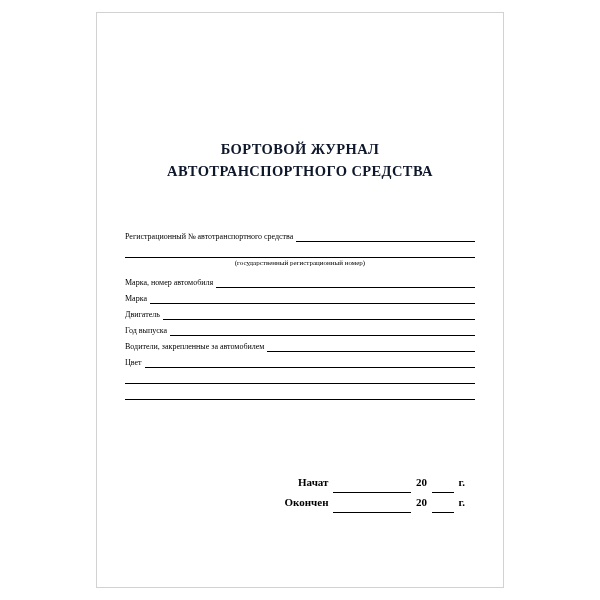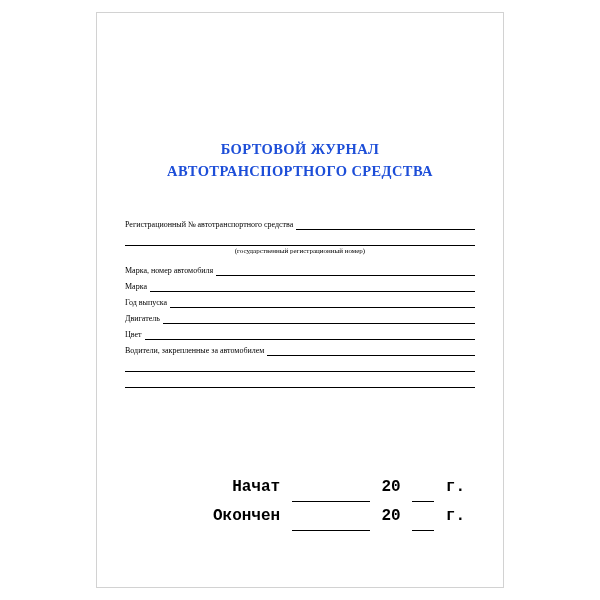--- a/index.html
+++ b/index.html
@@ -40,26 +40,26 @@
   }
   .title-block {
     margin-top: 125px;
     text-align: center;
   }
   .title-line {
     font-family: "Liberation Serif", serif;
     font-weight: bold;
     font-size: 14.5px;
     letter-spacing: 0.4px;
-    color: #1d4ed8;
+    color: #0f172a;
     line-height: 1.55;
     text-align: center;
   }
   .form-block {
-    margin-top: 32px;
+    margin-top: 44px;
   }
   .frow {
     display: flex;
     align-items: flex-end;
     font-size: 8px;
     color: #000;
     margin-bottom: 1px;
     height: 15px;
   }
   .flabel {
@@ -96,25 +96,24 @@
   .footer-block {
     position: absolute;
     left: 28px;
     right: 28px;
     top: 460px;
     text-align: right;
     padding-right: 10px;
   }
   .frow-foot {
     font-weight: bold;
-    font-size: 16px;
+    font-size: 11px;
     color: #000;
     line-height: 1.8;
     white-space: nowrap;
-    font-family: Liberation Mono, monospace;
   }
   .u-line {
     display: inline-block;
     border-bottom: 1px solid #000;
     width: 78px;
     height: 11px;
     margin: 0 2px;
     vertical-align: bottom;
   }
   .u-line-sm {
@@ -155,36 +154,36 @@
           <span class="flabel">Марка, номер автомобиля</span>
           <span class="fline"></span>
         </div>
 
         <div class="frow">
           <span class="flabel">Марка</span>
           <span class="fline"></span>
         </div>
 
         <div class="frow">
+          <span class="flabel">Двигатель</span>
+          <span class="fline"></span>
+        </div>
+
+        <div class="frow">
           <span class="flabel">Год выпуска</span>
           <span class="fline"></span>
         </div>
 
         <div class="frow">
-          <span class="flabel">Двигатель</span>
+          <span class="flabel">Водители, закрепленные за автомобилем</span>
           <span class="fline"></span>
         </div>
 
         <div class="frow">
           <span class="flabel">Цвет</span>
-          <span class="fline"></span>
-        </div>
-
-        <div class="frow">
-          <span class="flabel">Водители, закрепленные за автомобилем</span>
           <span class="fline"></span>
         </div>
 
         <div class="gap-row">
           <span class="fline-full"></span>
         </div>
 
         <div class="gap-row">
           <span class="fline-full"></span>
         </div>

